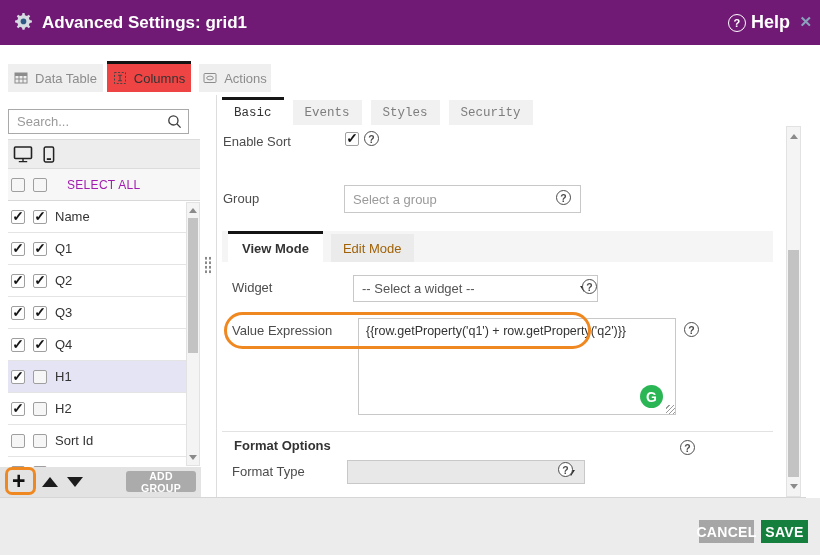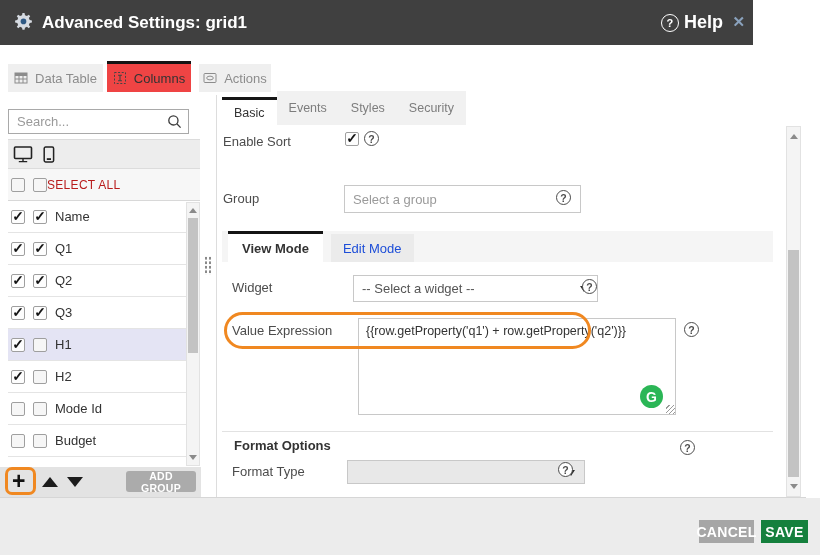--- a/index.html
+++ b/index.html
@@ -4,21 +4,21 @@
 <style>
   html,body{margin:0;padding:0;}
   body{
     width:820px;height:555px;position:relative;overflow:hidden;
     font-family:"Liberation Sans",sans-serif;background:#fff;
     -webkit-font-smoothing:antialiased;
   }
   .abs{position:absolute;box-sizing:border-box;}
 
   
-  .titlebar{left:0;top:0;width:753px;height:45px;background:#404040;}
+  .titlebar{left:0;top:0;width:820px;height:45px;background:#701a75;}
   .gear{left:13px;top:12px;width:21px;height:21px;}
   .win-title{left:42px;top:0;height:45px;line-height:45px;color:#fff;font-size:17px;font-weight:700;}
   .help-group{right:30px;top:0;height:45px;display:flex;align-items:center;gap:5px;color:#fff;cursor:pointer;}
   .qmark{width:15px;height:15px;border:1.5px solid #4c4c4c;border-radius:50%;color:#4c4c4c;
          font-size:10.5px;font-weight:700;display:flex;align-items:center;justify-content:center;background:#fff;}
   .qmark.white{border-color:#fff;color:#fff;background:transparent;width:16px;height:16px;font-size:11px;}
   .help-label{font-size:18px;font-weight:700;}
   .close-x{right:8px;top:14px;color:#8aa2bd;font-size:15px;font-weight:700;line-height:15px;cursor:pointer;}
 
   
@@ -37,21 +37,21 @@
   .search-box input::placeholder{color:#9a9a9a;}
   .search-glyph{margin:0 6px 0 2px;flex:none;display:flex;}
 
   .device-row{left:8px;top:139px;width:192px;height:30px;background:#ededed;
               border-top:1px solid #dcdcdc;border-bottom:1px solid #dcdcdc;
               display:flex;align-items:center;gap:9px;padding-left:5px;}
   .device-row svg{cursor:pointer;}
 
   .selectall-row{left:8px;top:169px;width:192px;height:32px;background:#f7f7f7;
               border-bottom:1px solid #d8d8d8;display:flex;align-items:center;padding-left:3px;}
-  .selectall-label{font-size:12px;color:#b91c1c;margin-left:0;letter-spacing:.3px;}
+  .selectall-label{font-size:12px;color:#a21caf;margin-left:20px;letter-spacing:.3px;}
 
   .cb{width:14px;height:14px;border:1px solid #9f9f9f;background:#f6f6f6;border-radius:2px;
       display:inline-flex;align-items:center;justify-content:center;box-sizing:border-box;flex:none;cursor:pointer;}
   .cb + .cb{margin-left:8px;}
   .cb.checked{background:#fdfdfd;}
   .cb.checked::after{content:"✓";font-size:14px;font-weight:700;color:#141414;line-height:1;margin-top:-2px;}
 
   .column-list{left:8px;top:201px;width:192px;height:266px;background:#fff;overflow:hidden;}
   .list-row{height:32px;box-sizing:border-box;border-bottom:1px solid #e4e4e4;display:flex;
             align-items:center;padding-left:3px;cursor:pointer;background:#fff;}
@@ -77,36 +77,36 @@
   .tri.down{left:67px;top:477px;border-left:8px solid transparent;border-right:8px solid transparent;border-top:10px solid #1c1c1c;}
   .add-group{left:126px;top:471px;width:70px;height:21px;background:#ababab;color:#fff;
              font-size:10.5px;font-weight:700;border:none;border-radius:3px;letter-spacing:.3px;
              display:flex;align-items:center;justify-content:center;cursor:pointer;font-family:inherit;}
 
   .splitter{left:204px;top:256px;width:8px;height:19px;cursor:col-resize;
             background-image:radial-gradient(#8a8a8a 1px,transparent 1.3px);background-size:4px 4.5px;}
 
   
   .panel-edge{left:216px;top:95px;width:1px;height:402px;background:#ddd;}
-  .ptab-strip{left:222px;top:97px;height:28px;display:flex;align-items:flex-end;}
-  .ptab{height:34px;background:#f1f1f1;color:#7d7d7d;font-size:12.5px;display:flex;
+  .ptab-strip{left:222px;top:97px;height:28px;display:flex;align-items:flex-end;gap:9px;font-family:Liberation Mono, monospace;}
+  .ptab{height:25px;background:#f1f1f1;color:#7d7d7d;font-size:12.5px;display:flex;
         align-items:center;padding:0 12px;box-sizing:border-box;cursor:pointer;}
   .ptab.active{height:28px;background:#fff;color:#333;border-top:3px solid #161616;}
 
   .fld-label{font-size:13px;color:#4c4c4c;}
   .select{border:1px solid #c8c8c8;background:#fff;font-size:13px;display:flex;align-items:center;
           padding:0 24px 0 8px;color:#555;cursor:pointer;position:absolute;}
   .select::after{content:"";position:absolute;right:9px;top:50%;margin-top:-2.5px;
           border-left:4.5px solid transparent;border-right:4.5px solid transparent;border-top:6px solid #2e2e2e;}
   .select.placeholder{color:#9a9a9a;}
   .select.disabled{background:#e8e8e8;color:#888;}
 
   .mode-strip{left:222px;top:231px;width:551px;height:31px;background:#f5f5f5;
               display:flex;align-items:flex-end;padding-left:6px;box-sizing:border-box;}
-  .mtab{height:28px;background:#ebebeb;color:#1d4ed8;font-size:13px;display:flex;align-items:center;
+  .mtab{height:28px;background:#ebebeb;color:#a16207;font-size:13px;display:flex;align-items:center;
         padding:0 12px;margin-right:8px;box-sizing:border-box;cursor:pointer;}
   .mtab.active{height:31px;background:#fff;color:#333;border-top:3px solid #141414;padding:0 14px;font-weight:bold;}
 
   .ve-box{left:358px;top:318px;width:318px;height:97px;border:1px solid #c8c8c8;background:#fff;
           padding:5px 7px;font-size:12.5px;color:#333;cursor:text;white-space:pre-wrap;overflow:hidden;}
   .g-badge{left:640px;top:385px;width:23px;height:23px;border-radius:50%;background:#2bb656;color:#fff;
           font-weight:700;font-size:14px;display:flex;align-items:center;justify-content:center;cursor:pointer;}
   .resize-corner{left:666px;top:405px;width:9px;height:9px;cursor:nwse-resize;
           background:repeating-linear-gradient(135deg,transparent 0 2px,#9a9a9a 2px 3px);}
 
@@ -202,34 +202,39 @@
     <div class="list-row">
       <span class="cb checked"></span>
       <span class="cb checked"></span>
       <span class="row-label">Q2</span>
     </div>
     <div class="list-row">
       <span class="cb checked"></span>
       <span class="cb checked"></span>
       <span class="row-label">Q3</span>
     </div>
+    <div class="list-row">
+      <span class="cb checked"></span>
+      <span class="cb checked"></span>
+      <span class="row-label">Q4</span>
+    </div>
     <div class="list-row selected">
       <span class="cb checked"></span>
       <span class="cb"></span>
       <span class="row-label">H1</span>
     </div>
     <div class="list-row">
       <span class="cb checked"></span>
       <span class="cb"></span>
       <span class="row-label">H2</span>
     </div>
     <div class="list-row">
       <span class="cb"></span>
       <span class="cb"></span>
-      <span class="row-label">Mode Id</span>
+      <span class="row-label">Sort Id</span>
     </div>
     <div class="list-row">
       <span class="cb"></span>
       <span class="cb"></span>
       <span class="row-label">Budget</span>
     </div>
   </div>
 
 <div class="abs vscroll" id="list-scroll">
   <span class="sarr up" style="top:5px"></span>

